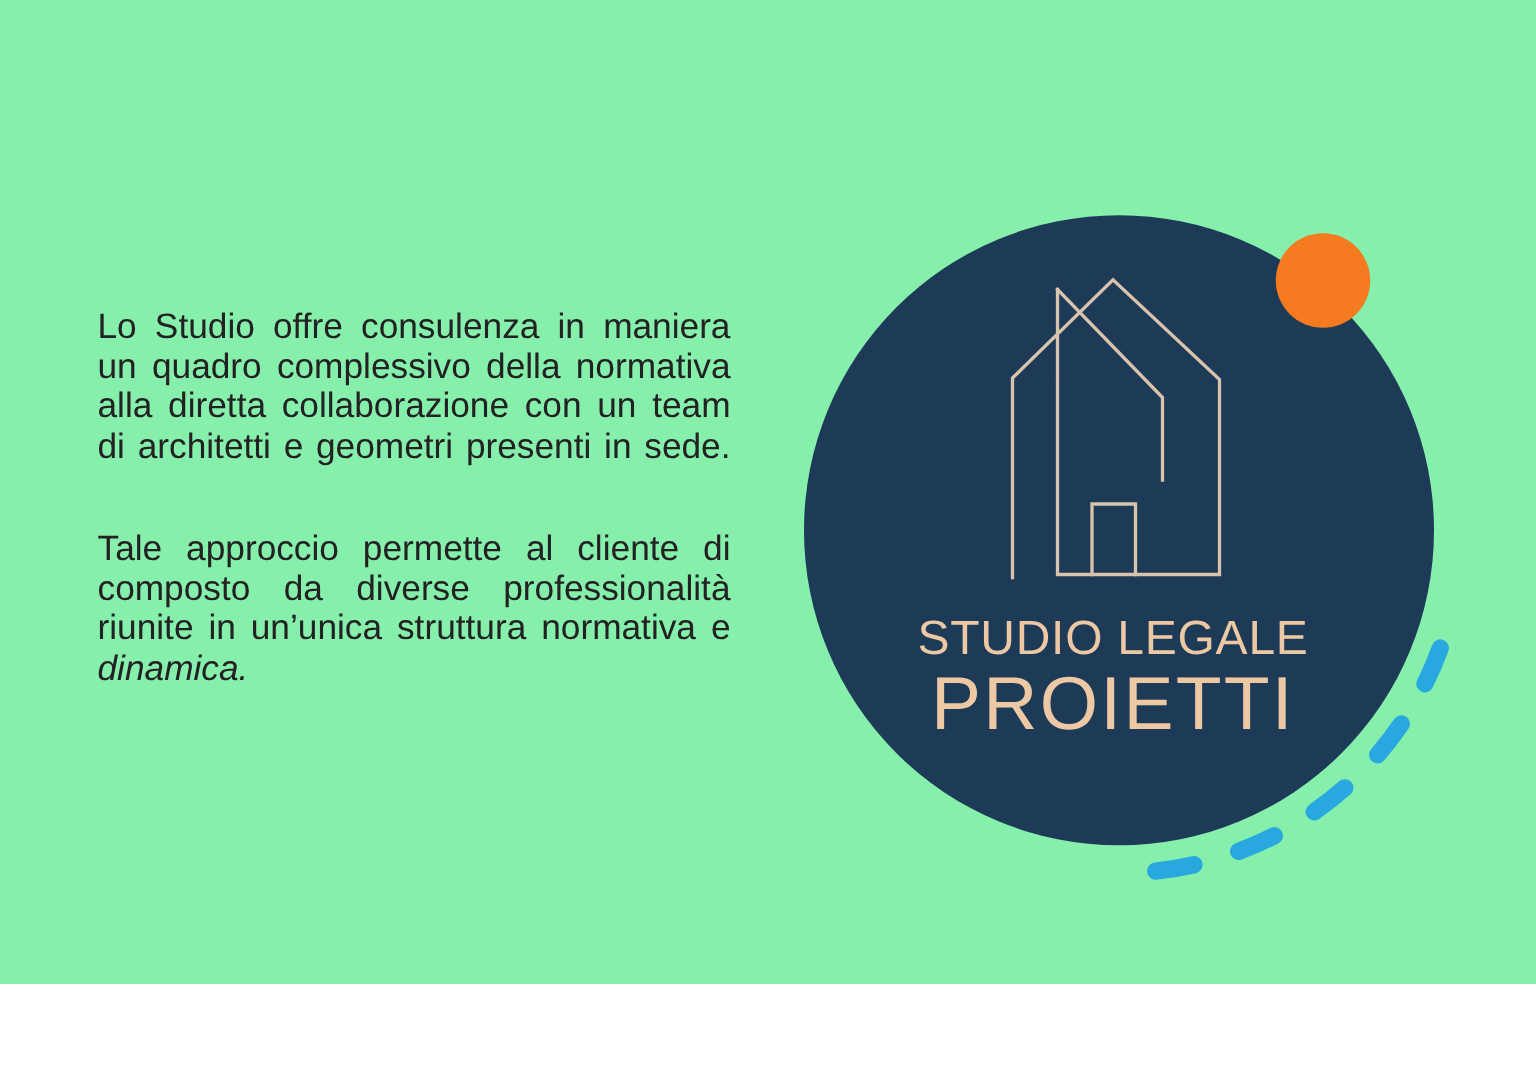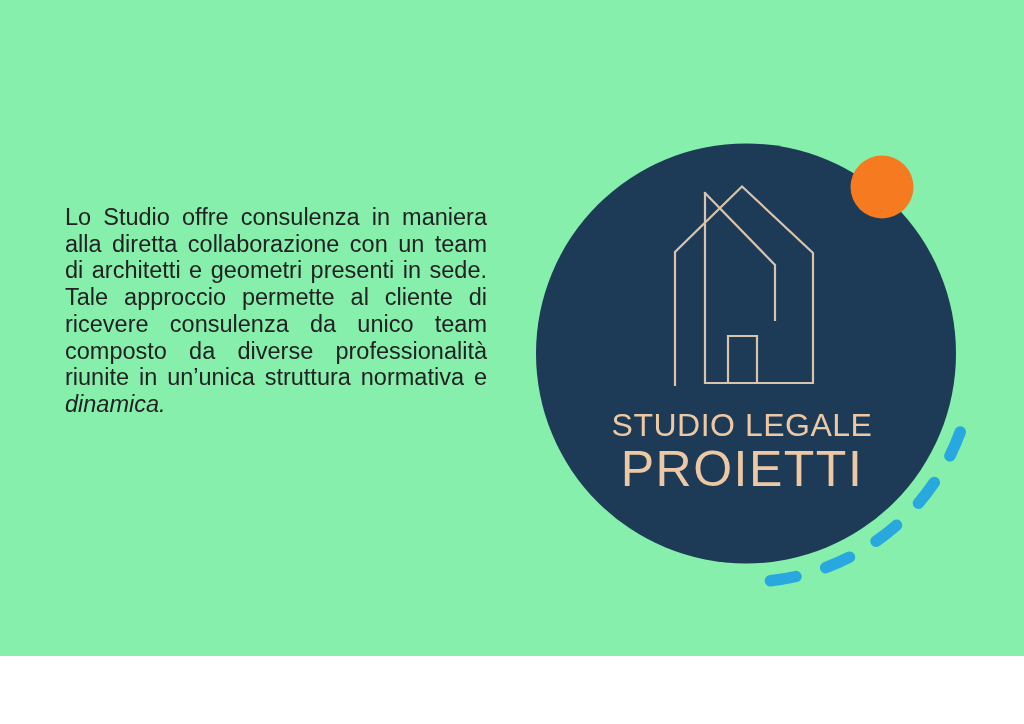--- a/index.html
+++ b/index.html
@@ -18,21 +18,21 @@
   .text-block {
     position: absolute;
     left: 65px;
     top: 204px;
     width: 422px;
     color: #222222;
     font-size: 23.5px;
     line-height: 26.7px;
   }
   .para { margin: 0; }
-  .para + .para { }
+  .para + .para { margin-top: 41px; }
   .para .line {
     text-align: justify;
     text-align-last: justify;
     white-space: normal;
   }
   .para .line.no-stretch {
     text-align-last: left;
     font-style: italic;
   }
   .logo-svg {
@@ -56,26 +56,26 @@
   }
 </style>
 </head>
 <body>
 
 <div class="page">
 
   <div class="text-block">
     <div class="para">
         <div class="line">Lo Studio offre consulenza in maniera</div>
+        <div class="line">un quadro complessivo della normativa</div>
         <div class="line">alla diretta collaborazione con un team</div>
         <div class="line">di architetti e geometri presenti in sede.</div>
       </div>
     <div class="para">
         <div class="line">Tale approccio permette al cliente di</div>
-        <div class="line">ricevere consulenza da unico team</div>
         <div class="line">composto da diverse professionalità</div>
         <div class="line">riunite in un’unica struttura normativa e</div>
         <div class="line no-stretch">dinamica.</div>
       </div>
   </div>
 
   <svg class="logo-svg" viewBox="0 0 1024 724">
 
     <circle cx="746" cy="353.5" r="210" fill="#1d3a57"></circle>
 

